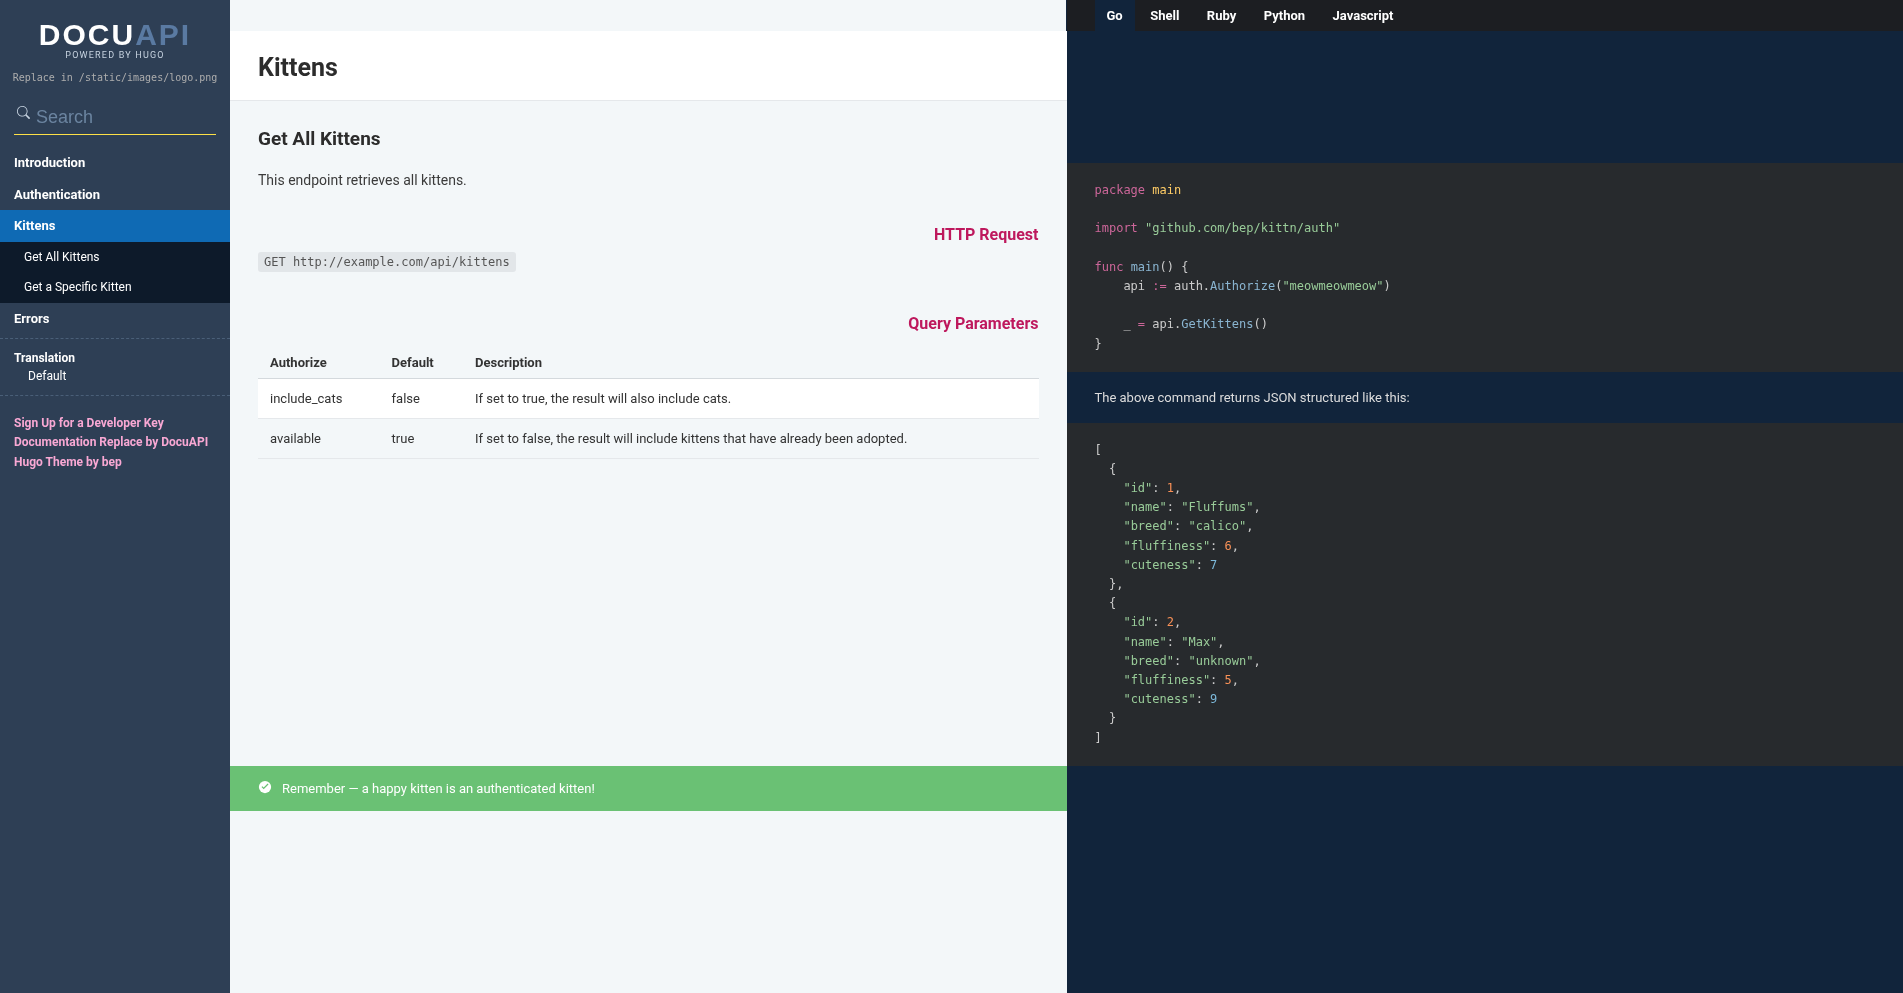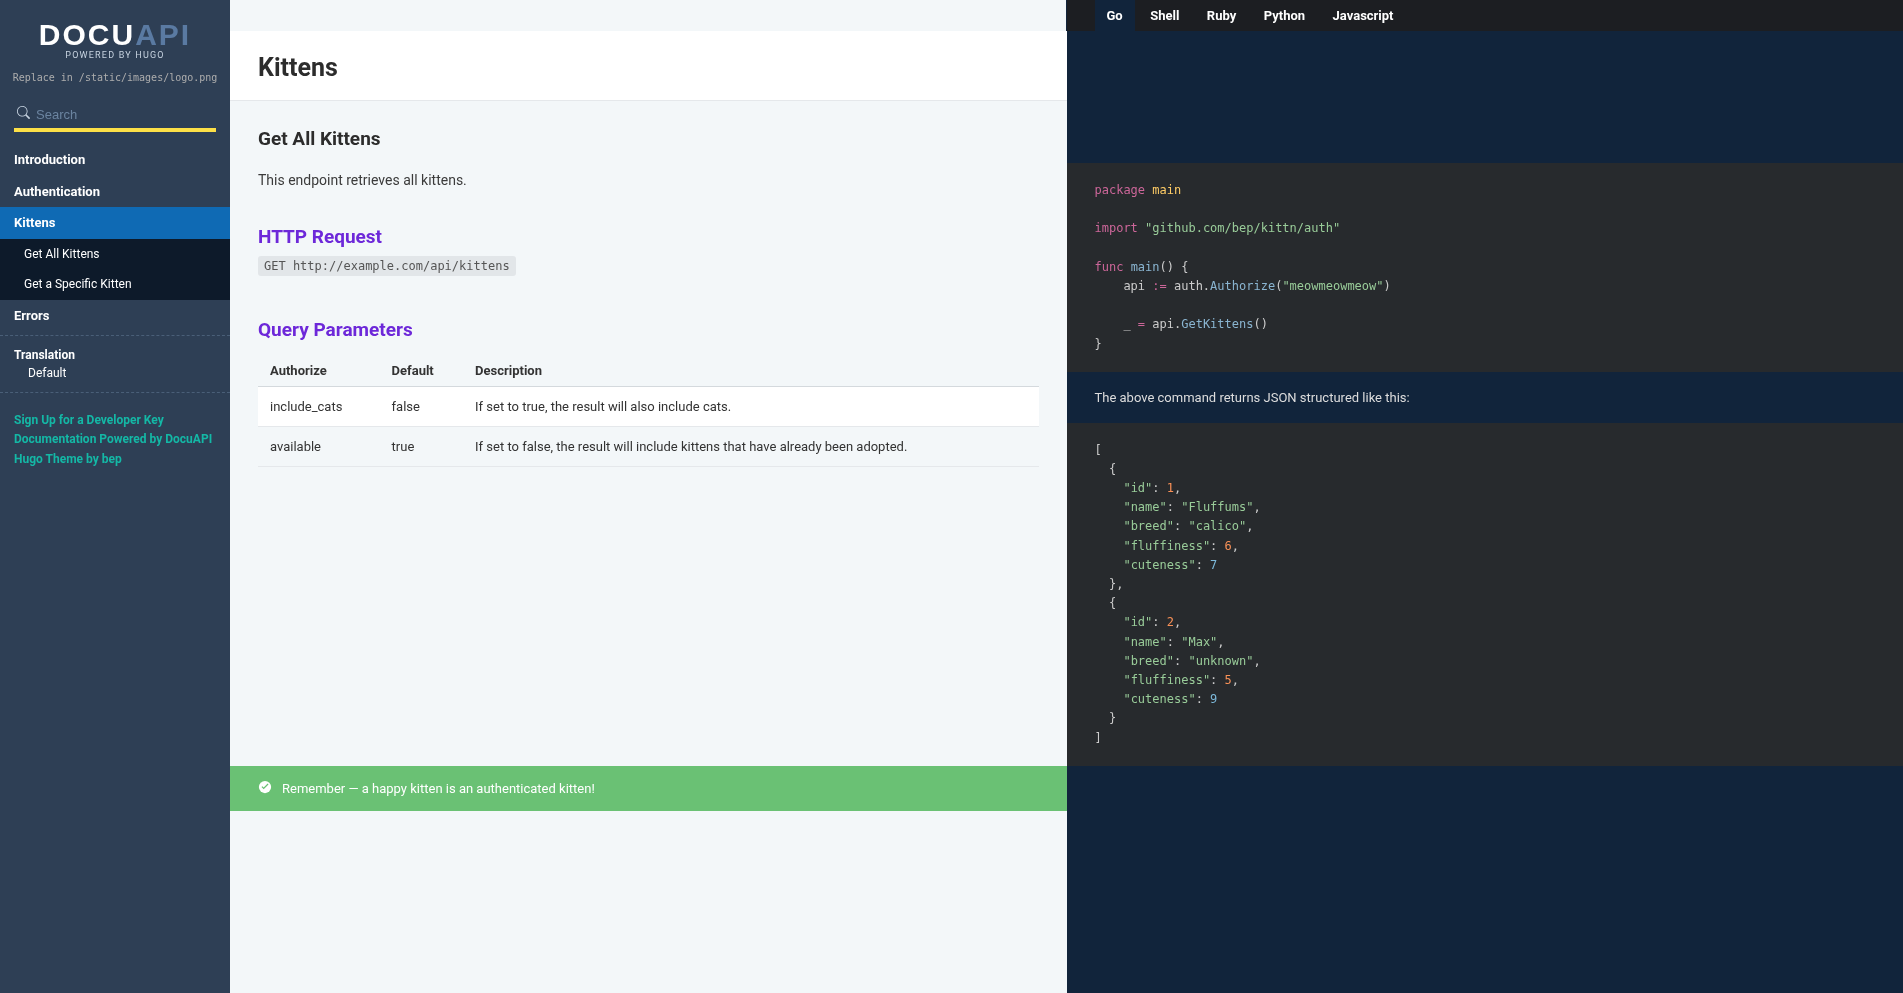--- a/index.html
+++ b/index.html
@@ -22,57 +22,57 @@
   flex-shrink: 0;
 }
 .logo-area { text-align: center; padding: 18px 10px 10px; }
 .logo-main { font-family: Impact, "Arial Black", sans-serif; font-size: 30px; font-weight: 700; letter-spacing: 2px; color: #fff; }
 .logo-api { color: #5a7aa2; }
 .logo-sub { font-size: 9px; letter-spacing: 1.2px; color: #c7d3e0; margin-top: -2px; }
 .logo-replace { font-size: 10px; color: #adadad; margin-top: 12px; font-family: monospace;}
 .search-wrap { padding: 10px 14px 12px; position: relative; }
 .search-icon { position: absolute; left: 17px; top: 13px; color: #c7d3e0; font-size: 13px; }
 .search-input {
-  width: 100%; background: transparent; border: none; border-bottom: 4px solid #fde047;
-  color: #e5e5e5; padding: 4px 4px 6px 22px; font-size: 13px; outline: none;
+  width: 100%; background: transparent; border: none; border-bottom: 1px solid #fde047;
+  color: #e5e5e5; padding: 4px 4px 6px 22px; font-size: 18px; outline: none;
 }
 .search-input::placeholder { color: #6b84a0; }
 .nav { list-style: none; }
 .nav li a {
   display: block; padding: 8px 14px; color: #fff; text-decoration: none;
   font-size: 13px; font-weight: 700; line-height: 1.2;
 }
 .nav li.active > a { background: #0f6ab4; }
 .nav .sub { list-style: none; background: #0d1a2a; }
 .nav .sub li a { padding-left: 24px; font-weight: 400; font-size: 12px; }
 .nav-divider { border-top: 1px dashed #4a5f78; margin: 4px 0; }
 .translation-label { padding: 8px 14px 2px; font-size: 12px; font-weight: 700; color: #fff; }
 .translation-item { padding: 2px 14px 8px 28px; font-size: 12px; color: #fff; }
 .footer-links { padding: 14px 14px; }
-.footer-links a { display: block; color: #14b8a6; font-size: 12px; font-weight: 700; text-decoration: none; line-height: 1.6; }
+.footer-links a { display: block; color: #f9a8d4; font-size: 12px; font-weight: 700; text-decoration: none; line-height: 1.6; }
 .main {
   flex: 1; height: 100%; overflow-y: scroll; position: relative;
   background: linear-gradient(to right, #f3f7f9 0%, #f3f7f9 50%, #11243b 50%, #11243b 100%);
 }
 .lang-tabs {
   position: sticky; top: 0; margin-left: 50%; width: 50%;
   background: #1c1e22; padding: 0 28px; z-index: 5;
 }
 .lang-tabs a {
   display: inline-block; padding: 8px 12px; color: #fff; text-decoration: none;
   font-weight: 700; font-size: 13px;
 }
 .lang-tabs a.active { background: #11243b; }
 .content-row { display: flex; }
 .content-left { width: 50%; background: #f3f7f9; padding: 0 28px; }
 .content-left.white { background: #fff; border-bottom: 1px solid #e5e8eb; }
 .content-right { width: 50%; padding: 0 28px; }
 h1 { font-size: 25px; font-weight: 700; padding: 22px 0 18px; color: #2c2c2c; }
 h2 { font-size: 19px; font-weight: 700; padding: 26px 0 10px; color: #2c2c2c; }
-h3 { font-size: 19px; font-weight: 700; padding: 24px 0 8px; color: #6d28d9; }
+h3 { font-size: 16px; font-weight: 700; padding: 24px 0 8px; color: #be185d; text-align: right; }
 p.desc { padding: 10px 0; color: #3b3b3b; line-height: 1.5; }
 code.inline {
   background: #e2e6e9; padding: 3px 6px; border-radius: 3px;
   font-family: Consolas, Menlo, Monaco, monospace; font-size: 12px; color: #555;
   display: inline-block; margin-bottom: 18px;
 }
 table.params { width: 100%; border-collapse: collapse; margin: 6px 0 22px; }
 table.params th {
   text-align: left; padding: 8px 12px; font-size: 13px; border-bottom: 1px solid #d4d9dd;
   font-weight: 700; color: #333;
@@ -144,21 +144,21 @@
     <li>
         <a>Errors</a>
       </li>
   </ul>
   <div class="nav-divider"></div>
   <div class="translation-label">Translation</div>
   <div class="translation-item">Default</div>
   <div class="nav-divider"></div>
   <div class="footer-links">
     <a>Sign Up for a Developer Key</a>
-    <a>Documentation Powered by DocuAPI</a>
+    <a>Documentation Replace by DocuAPI</a>
     <a>Hugo Theme by bep</a>
   </div>
 </div>
 
 <div class="main">
   <div class="lang-tabs">
     <a class="active">Go</a>
     <a>Shell</a>
     <a>Ruby</a>
     <a>Python</a>

